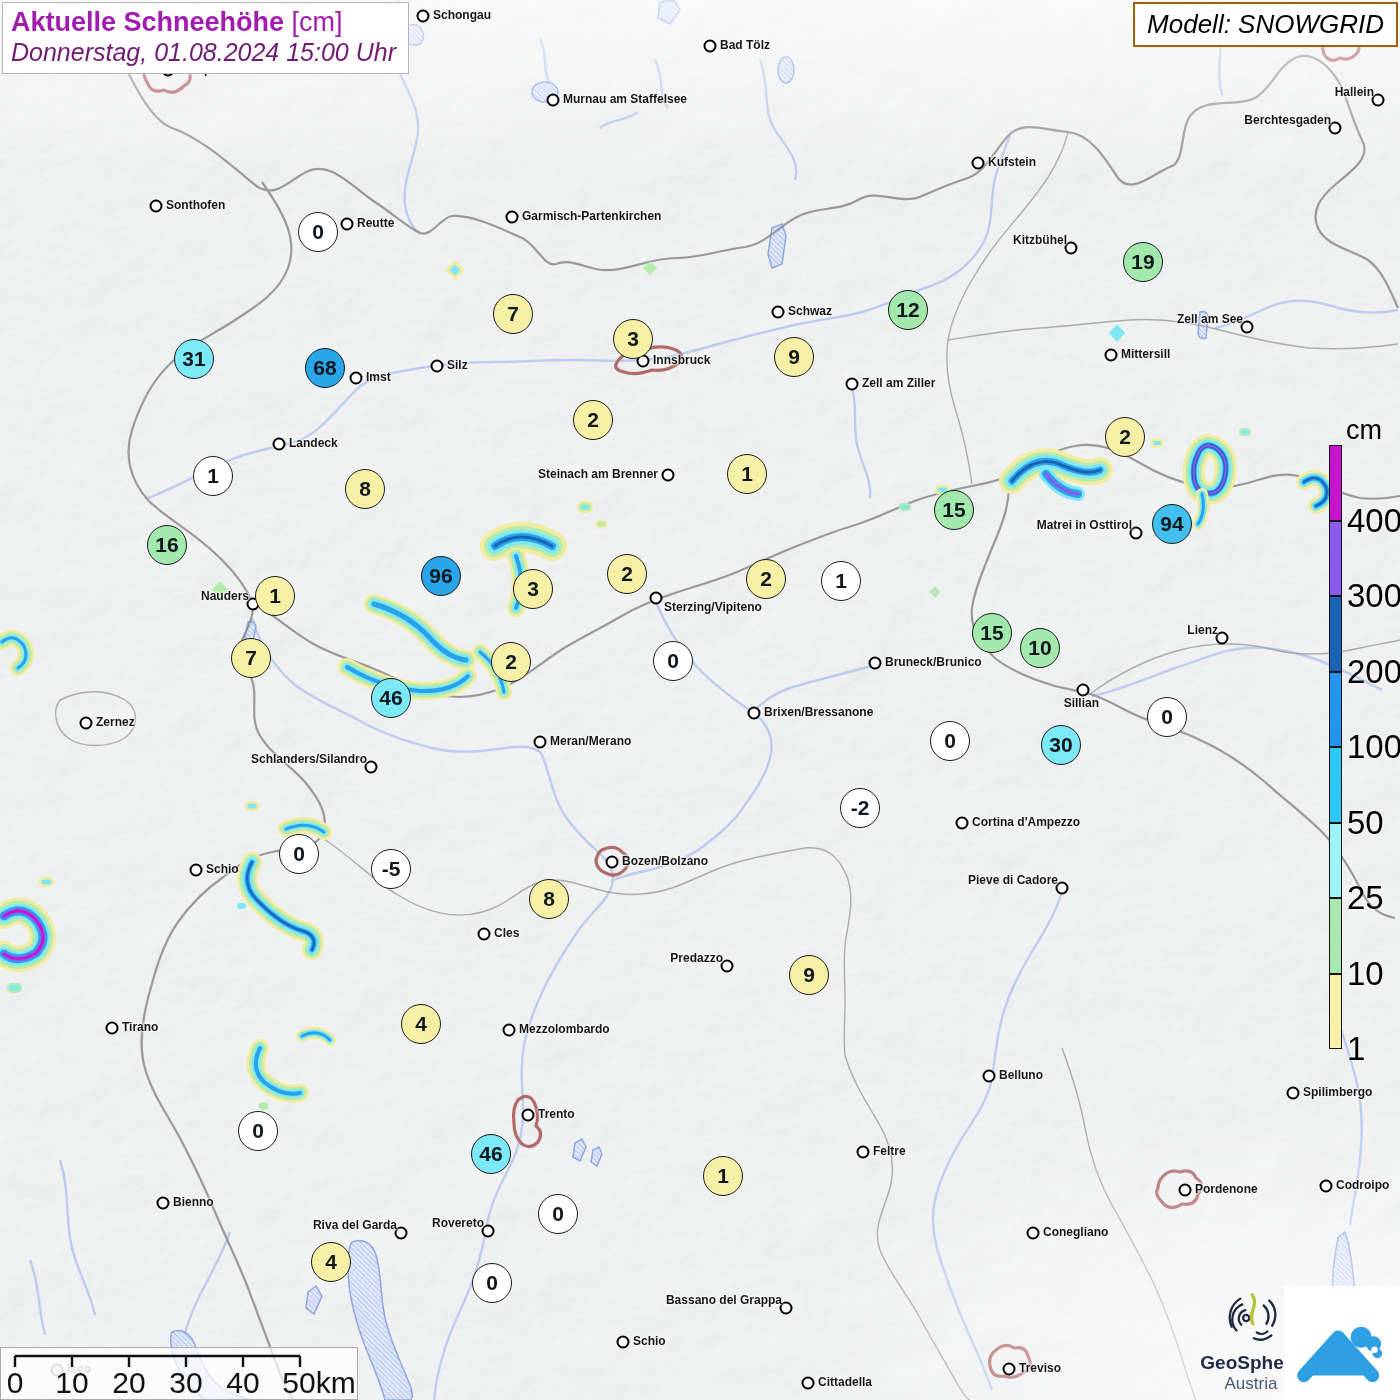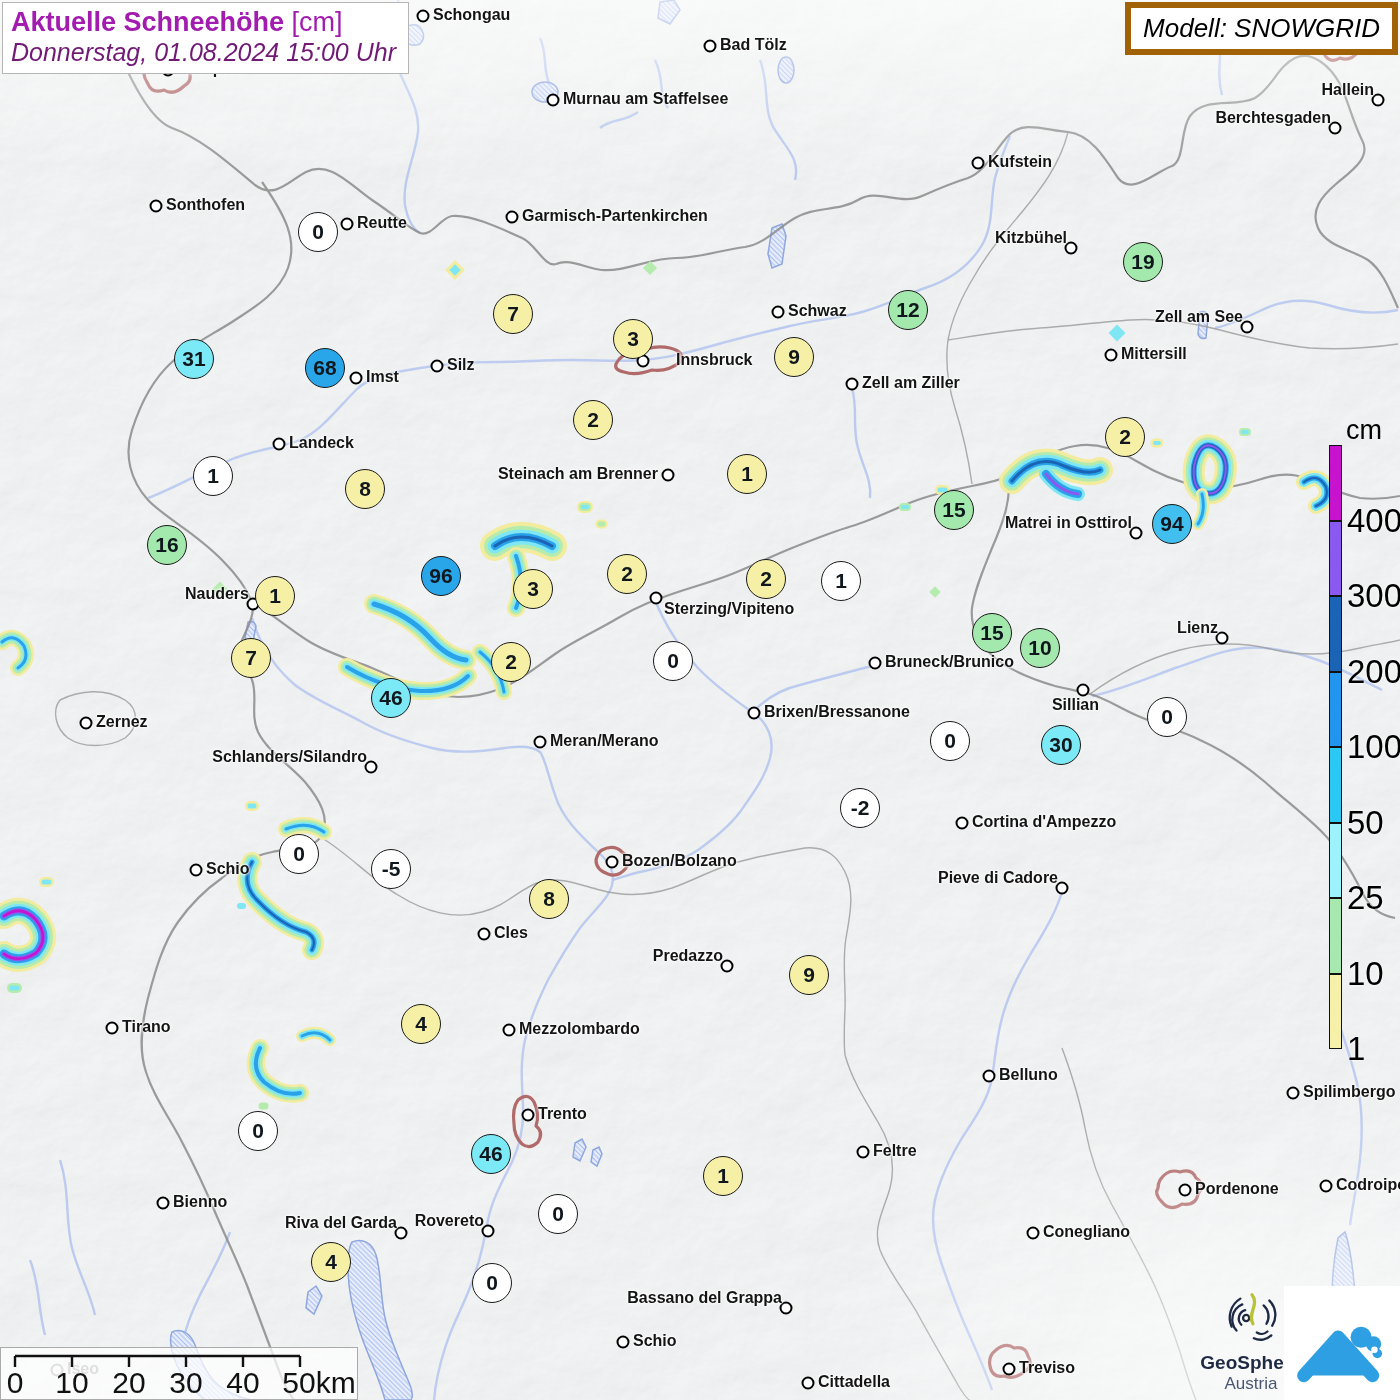--- a/index.html
+++ b/index.html
@@ -7,21 +7,21 @@
          background:#eef0f1;font-family:"Liberation Sans",sans-serif;}
   #map-svg{position:absolute;left:0;top:0;}
   .flat{position:absolute;pointer-events:none;}
   #flat-n{left:0;top:0;width:1400px;height:170px;
           background:linear-gradient(rgba(255,255,255,.6),rgba(255,255,255,0));}
   #flat-se{right:0;bottom:0;width:620px;height:300px;
           background:radial-gradient(ellipse at 80% 90%,rgba(255,255,255,.65),rgba(255,255,255,0) 70%);}
   
   .city-dot{position:absolute;width:9px;height:9px;border:2.6px solid #000;border-radius:50%;
             background:#fff;transform:translate(-50%,-50%);box-sizing:content-box;}
-  .city-label{position:absolute;font-weight:bold;font-size:16px;color:#141414;white-space:nowrap;
+  .city-label{position:absolute;font-weight:bold;font-size:12px;color:#141414;white-space:nowrap;
               text-shadow:0 0 2px #fff,0 0 3px #fff,0 0 4px #fff;}
   .pos-r{transform:translate(10px,-54%);}
   .pos-l{transform:translate(calc(-100% - 10px),-54%);}
   .pos-lt{transform:translate(calc(-100% - 4px),calc(-100% - 1px));}
   .pos-rb{transform:translate(8px,2px);}
   .pos-lb{transform:translate(calc(-100% + 16px),6px);}
   .city-dim .city-label{color:#8d8d8d;text-shadow:none;}
   .dot-dim{border-color:#8d8d8d !important;background:#f2f2f2 !important;}
   
   .marker{position:absolute;width:40px;height:40px;border-radius:50%;border:1.6px solid #1a1a1a;
@@ -32,21 +32,21 @@
   .m-green{background:#a3e8ac;}
   .m-cyan{background:#7ce9f6;}
   .m-blue{background:#29a6e9;}
   .m-blue94{background:#41bfee;}
   
   #title-box{position:absolute;left:2px;top:2px;background:#fff;border:1px solid #b5b5b5;
              padding:4px 12px 6px 8px;line-height:1.15;}
   #title-line1{font-size:27px;color:#a21caf;}
   #title-line1 .t-bold{font-weight:bold;}
   #title-line2{font-size:25px;font-style:italic;color:#701a75;}
-  #model-box{position:absolute;right:2px;top:2px;background:#fff;border:6px solid #a16207;
+  #model-box{position:absolute;right:2px;top:2px;background:#fff;border:2px solid #a16207;
              padding:5px 12px;font-size:26px;font-style:italic;color:#000;}
   
   #legend{position:absolute;left:0;top:0;}
   #legend-unit{position:absolute;left:1346px;top:430px;transform:translateY(-50%);
                font-size:27px;color:#000;}
   .leg-seg{position:absolute;left:1329px;width:13px;height:75.5px;border:1px solid #111;
            box-sizing:border-box;}
   .leg-lab{position:absolute;left:1347px;transform:translateY(-50%);font-size:33px;color:#000;
            text-shadow:0 0 3px #fff;}
   
@@ -368,21 +368,21 @@
       <div class="city-label pos-r" style="left: 512px; top: 217px;">Garmisch-Partenkirchen</div>
       <div class="city-dot" style="left: 1071px; top: 248px;"></div>
       <div class="city-label pos-lt" style="left: 1071px; top: 248px;">Kitzbühel</div>
       <div class="city-dot" style="left: 778px; top: 312px;"></div>
       <div class="city-label pos-r" style="left: 778px; top: 312px;">Schwaz</div>
       <div class="city-dot" style="left: 1247px; top: 327px;"></div>
       <div class="city-label pos-lt" style="left: 1247px; top: 327px;">Zell am See</div>
       <div class="city-dot" style="left: 1111px; top: 355px;"></div>
       <div class="city-label pos-r" style="left: 1111px; top: 355px;">Mittersill</div>
       <div class="city-dot" style="left: 643px; top: 361px;"></div>
-      <div class="city-label pos-r" style="left: 643px; top: 361px; margin-left: 23px;">Innsbruck</div>
+      <div class="city-label pos-r" style="left: 643px; top: 361px;">Innsbruck</div>
       <div class="city-dot" style="left: 356px; top: 378px;"></div>
       <div class="city-label pos-r" style="left: 356px; top: 378px;">Imst</div>
       <div class="city-dot" style="left: 437px; top: 366px;"></div>
       <div class="city-label pos-r" style="left: 437px; top: 366px;">Silz</div>
       <div class="city-dot" style="left: 852px; top: 384px;"></div>
       <div class="city-label pos-r" style="left: 852px; top: 384px;">Zell am Ziller</div>
       <div class="city-dot" style="left: 279px; top: 444px;"></div>
       <div class="city-label pos-r" style="left: 279px; top: 444px;">Landeck</div>
       <div class="city-dot" style="left: 668px; top: 475px;"></div>
       <div class="city-label pos-l" style="left: 668px; top: 475px;">Steinach am Brenner</div>

